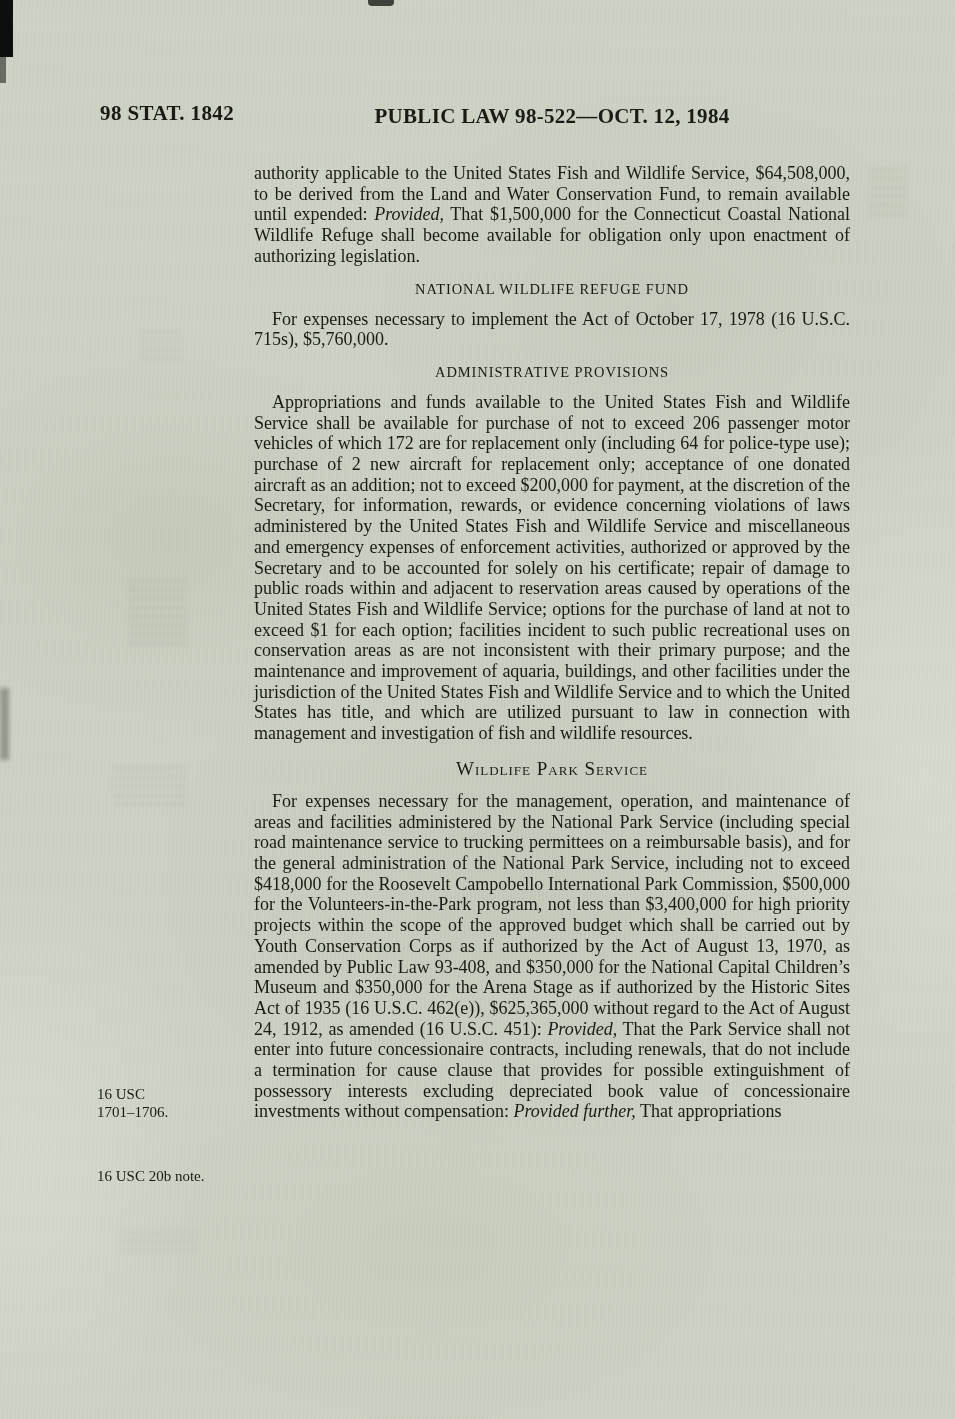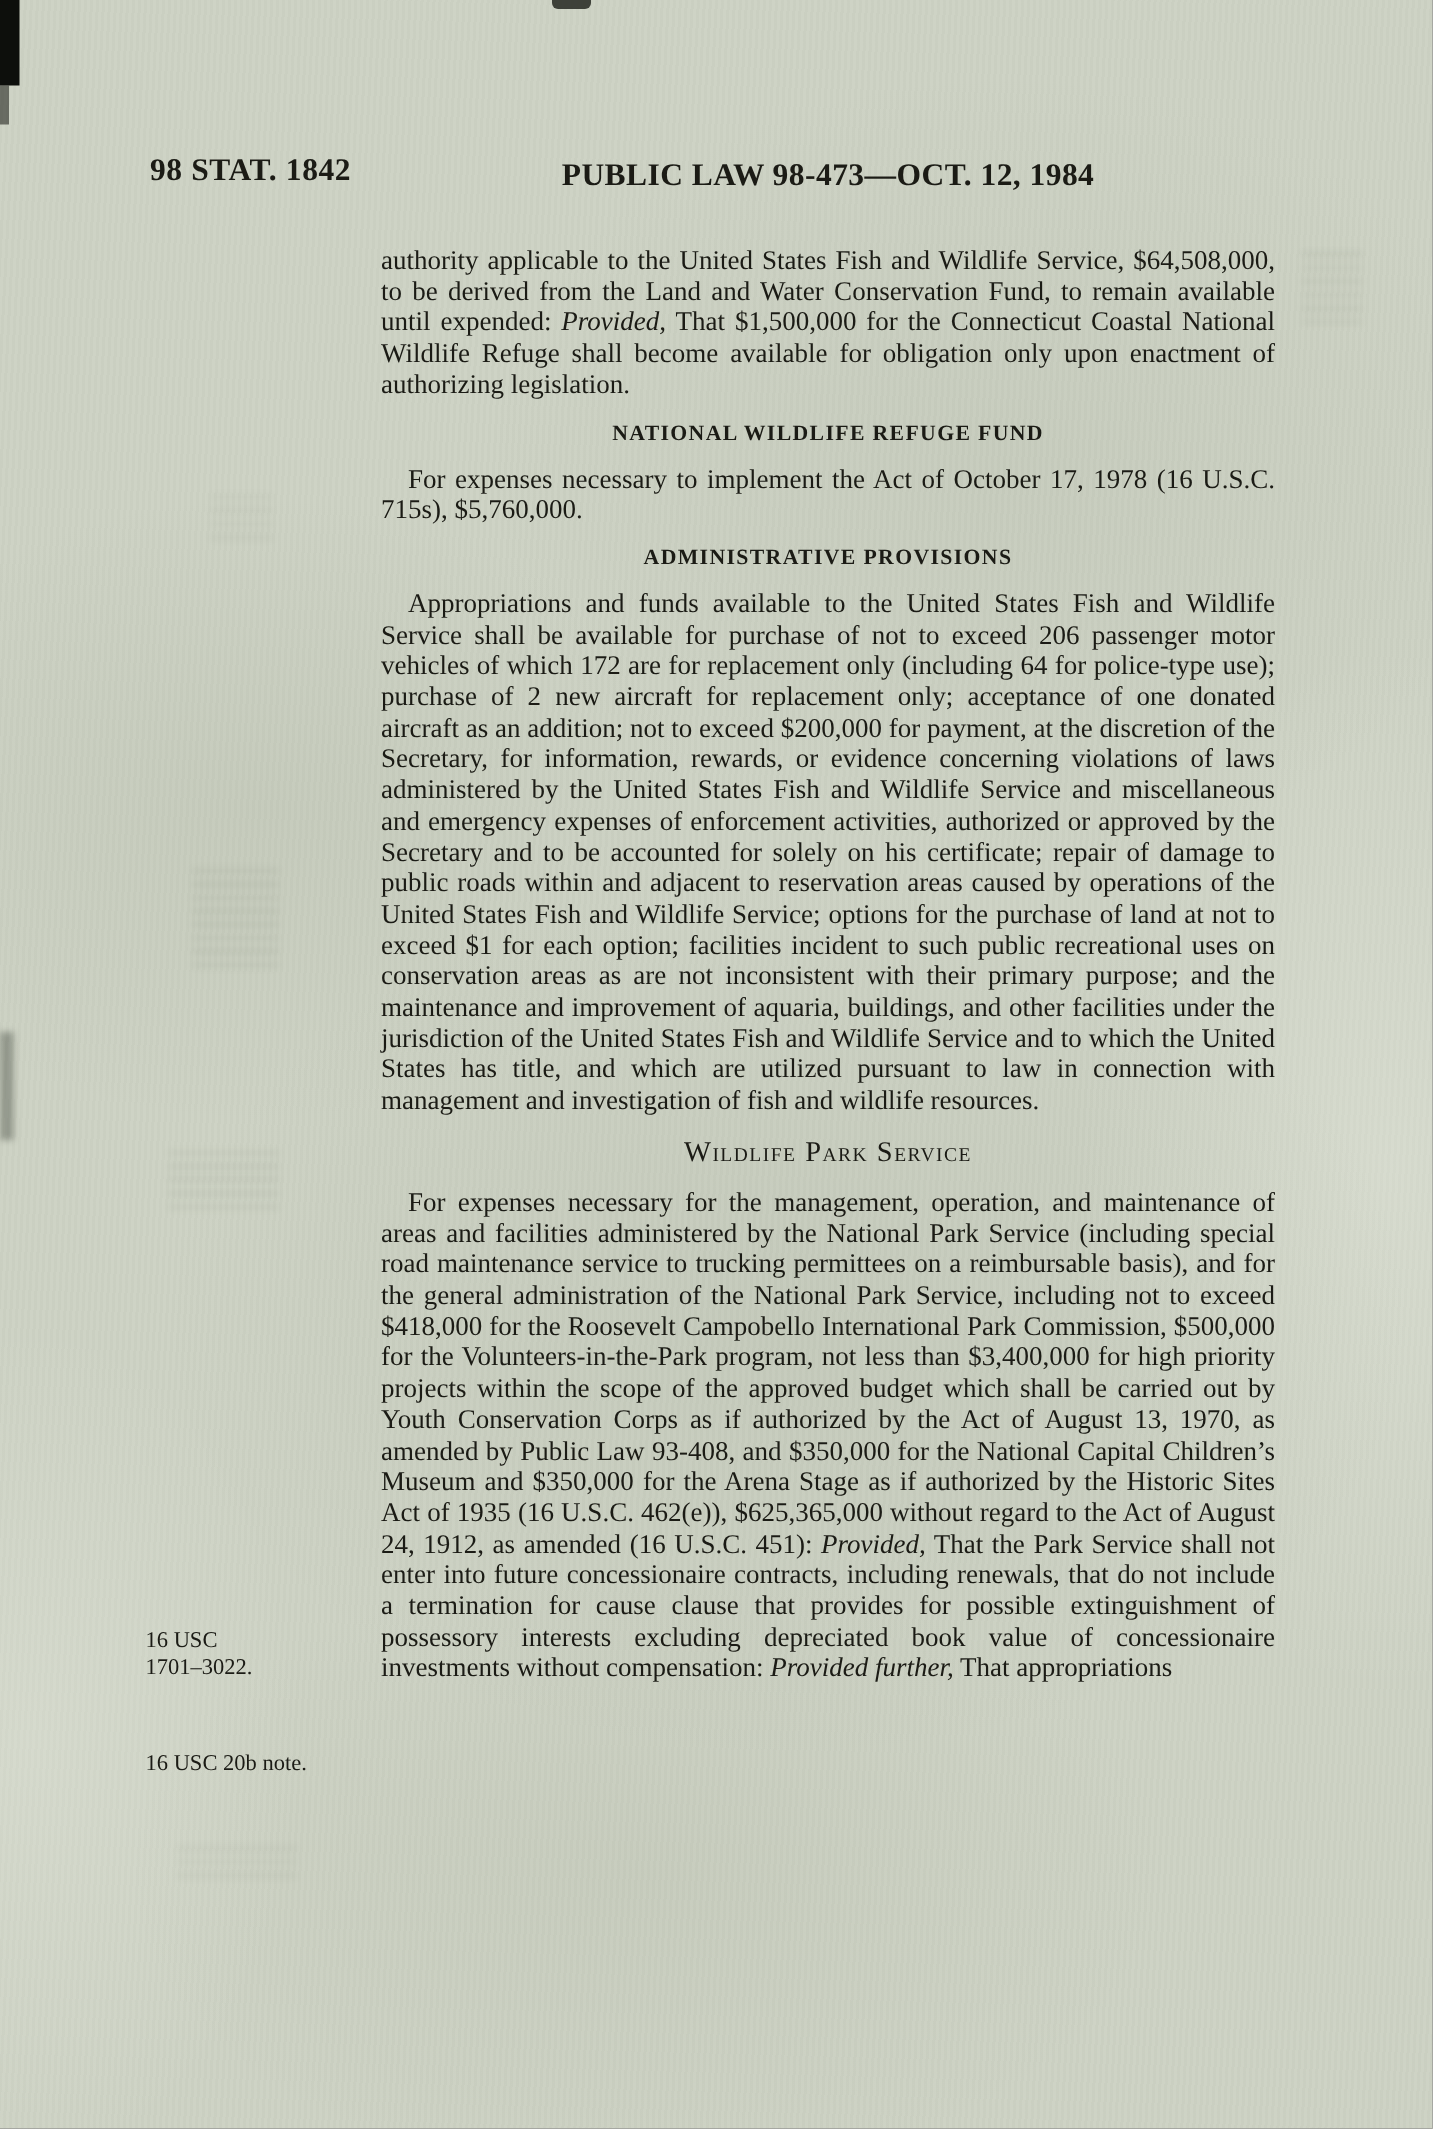--- a/index.html
+++ b/index.html
@@ -45,21 +45,21 @@
   .para{
     margin:11px;
     font-size:18px;line-height:20.7px;
     text-align:justify;text-indent:18px;
   }
   .para.no-indent{text-indent:0;}
   .it{font-style:italic;}
   .sec-heading{
     margin:14px 0 9px;
     text-align:center;
-    font-size:14.5px;font-weight:bold;letter-spacing:0.9px;
+    font-size:14.5px;font-weight:normal;letter-spacing:0.9px;
   }
   .major-heading{
     margin:14px 0 10px;
     text-align:center;
     font-size:19px;font-weight:normal;
     font-variant:small-caps;letter-spacing:1px;
   }
   .margin-note{
     position:absolute;left:97px;width:135px;
     font-size:15px;line-height:17.5px;
@@ -77,24 +77,24 @@
   <div class="artifact a-corner2"></div>
   <div class="artifact a-toptick"></div>
   <div class="artifact a-leftsmudge"></div>
   <div class="ghost g1"></div>
   <div class="ghost g2"></div>
   <div class="ghost g3"></div>
   <div class="ghost g4"></div>
   <div class="ghost g5"></div>
 
   <div class="header-stat">98 STAT. 1842</div>
-  <div class="header-title">PUBLIC LAW 98-473—OCT. 12, 1984</div>
+  <div class="header-title">PUBLIC LAW 98-522—OCT. 12, 1984</div>
 
   <div class="margin-note note-1">16 USC
-1701–3022.</div>
+1701–1706.</div>
   <div class="margin-note note-2">16 USC 20b note.</div>
 
   <div class="content">
     <p class="para no-indent"><span>authority applicable to the United States Fish and Wildlife Service, $64,508,000, to be derived from the Land and Water Conservation Fund, to remain available until expended: </span><span class="it">Provided,</span><span> That $1,500,000 for the Connecticut Coastal National Wildlife Refuge shall become available for obligation only upon enactment of authorizing legislation.</span></p>
 
     <h3 class="sec-heading">NATIONAL WILDLIFE REFUGE FUND</h3>
 
     <p class="para"><span>For expenses necessary to implement the Act of October 17, 1978 (16 U.S.C. 715s), $5,760,000.</span></p>
 
     <h3 class="sec-heading">ADMINISTRATIVE PROVISIONS</h3>

